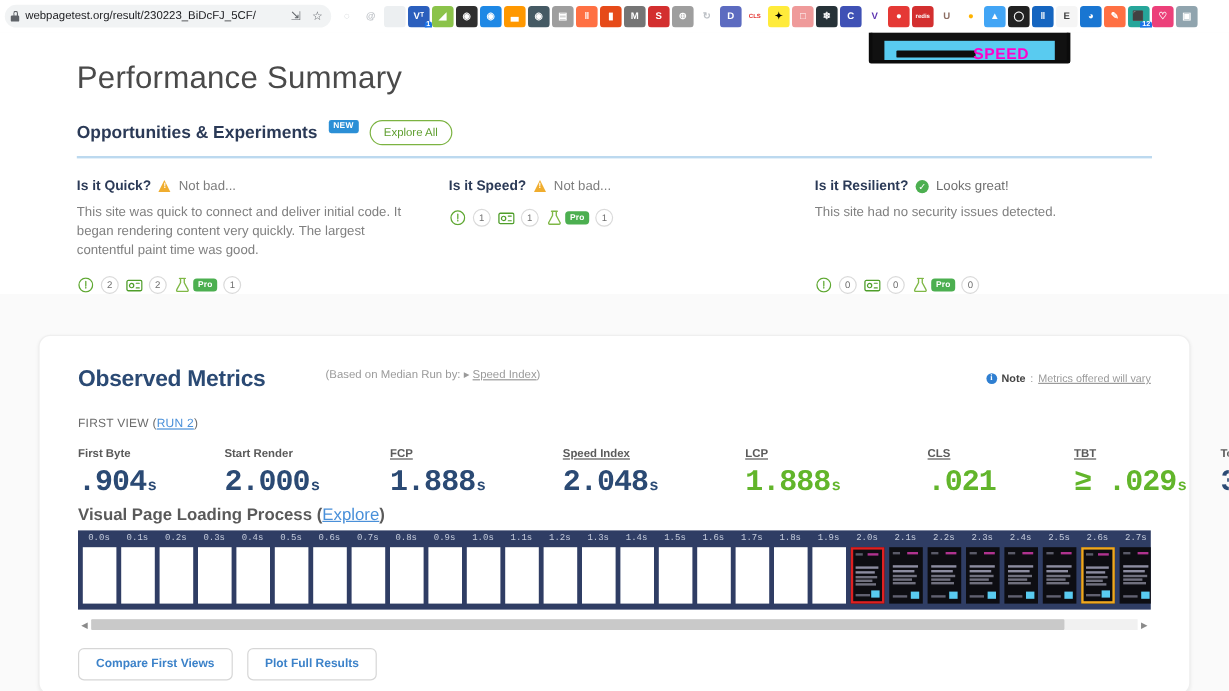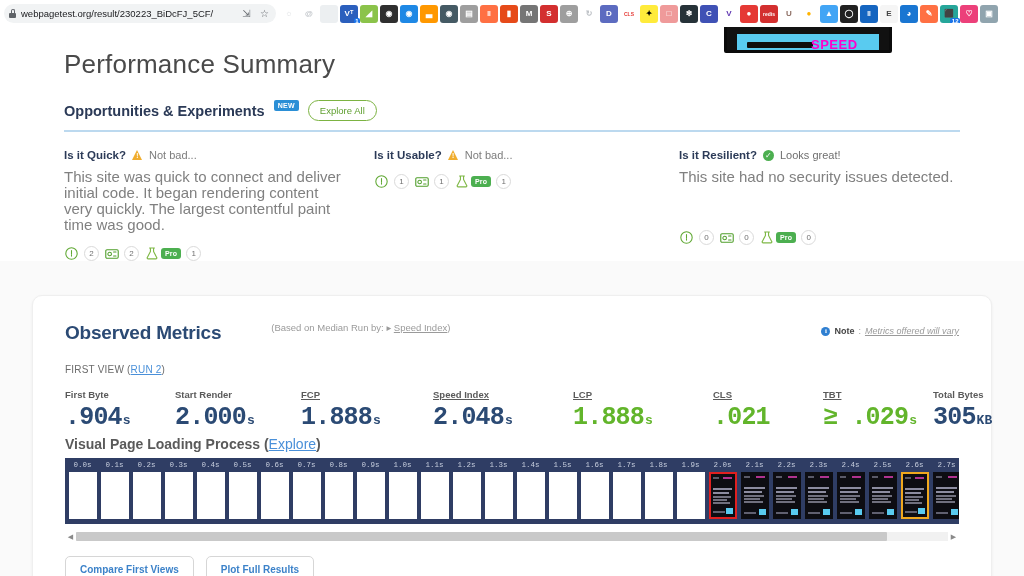--- a/index.html
+++ b/index.html
@@ -109,21 +109,21 @@
   }
   .divider-blue { height: 2px; background: #bcd9ef; margin-bottom: 17px; }
 
   
   .opp-cols { display: flex; }
   .opp-col { flex: 0 0 310px; margin-right: 0; }
   .opp-col:nth-child(2) { flex: 0 0 305px; }
   .opp-title-row { display: flex; align-items: center; gap: 6px; margin-bottom: 8px; text-align: right; }
   .opp-title { font-size: 11.5px; font-weight: bold; color: #2b3a57; }
   .opp-status { font-size: 11px; color: #7d7d7d; }
-  .opp-desc { font-size: 15px; line-height: 16px; color: #808080; width: 278px; }
+  .opp-desc { font-size: 11px; line-height: 16px; color: #808080; width: 278px; }
   .opp-desc.short { min-height: 48px; }
   .opp-icons { display: flex; align-items: center; gap: 5px; margin-top: 13px; }
   .count-pill {
     width: 15px; height: 15px; border-radius: 50%;
     border: 1px solid #dadada; color: #6f6f6f;
     font-size: 8px; display: flex; align-items: center; justify-content: center;
     background: #fff;
   }
   .icon-sq { width: 15px; height: 15px; display: flex; align-items: center; justify-content: center; }
   .pro-badge {
@@ -165,26 +165,26 @@
   .om-note {
     position: absolute; right: 32px; top: 30px;
     font-size: 9px; color: #9a9a9a; display: flex; align-items: center; gap: 4px;
   }
   .info-dot {
     width: 9px; height: 9px; border-radius: 50%; background: #2f7fd1;
     color: #fff; font-size: 7px; line-height: 9px; text-align: center;
     font-family: "Liberation Serif", serif; font-weight: bold;
   }
   .om-note b { color: #444; }
-  .om-note u { text-decoration: underline; font-style: italic; }
+  .om-note u { text-decoration: underline; }
 
   .first-view { font-size: 10px; color: #6b6b6b; margin-top: 20px; letter-spacing: .2px; }
   .first-view a { color: #4a90d9; text-decoration: underline; }
 
-  .metrics-row { display: flex; margin-top: 14px; }
+  .metrics-row { display: flex; margin-top: 14px; gap: 12px; }
   .metric { flex: 0 0 auto; }
   .metric-label { font-size: 9.5px; font-weight: bold; color: #5a5a5a; margin-bottom: 3px; }
   .metric-label.link { text-decoration: underline; }
   .metric-value { font-size: 25px; font-weight: bold; letter-spacing: -0.8px; line-height: 30px; font-family: Liberation Mono, monospace; }
   .metric-value .unit { font-size: 13px; font-weight: bold; letter-spacing: 0; margin-left: 1px; }
   .v-navy { color: #2b4a74; }
   .v-green { color: #62b52b; }
 
   
   .vpl-title { font-size: 14px; font-weight: bold; color: #5a5a5a; }
@@ -340,21 +340,21 @@
                   <path d="M6.2 1.2v4.1L2.6 12a1.1 1.1 0 0 0 .95 1.7h8.9a1.1 1.1 0 0 0 .95-1.7L9.8 5.3V1.2" fill="none" stroke="#7fb846" stroke-width="1.3" stroke-linejoin="round"></path>
                   <path d="M5.2 1.2h5.6" stroke="#7fb846" stroke-width="1.3" stroke-linecap="round"></path>
                 </svg>
               </span>
               <span class="pro-badge">Pro</span>
               <span class="count-pill">1</span>
             </div>
           </div>
           <div class="opp-col">
             <div class="opp-title-row">
-              <span class="opp-title">Is it Usable?</span>
+              <span class="opp-title">Is it Speed?</span>
               <span class="warn-tri"></span>
               <span class="opp-status" style="color:#7d7d7d">Not bad...</span>
             </div>
             <div class="opp-icons">
               <span class="icon-sq">
                 <svg width="13" height="13" viewBox="0 0 16 16">
                   <circle cx="8" cy="8" r="7" fill="none" stroke="#5fa832" stroke-width="1.3"></circle>
                   <path d="M8 4.2v4.6M8 10.3v.9" stroke="#5fa832" stroke-width="1.3" stroke-linecap="round"></path>
                 </svg>
               </span>

